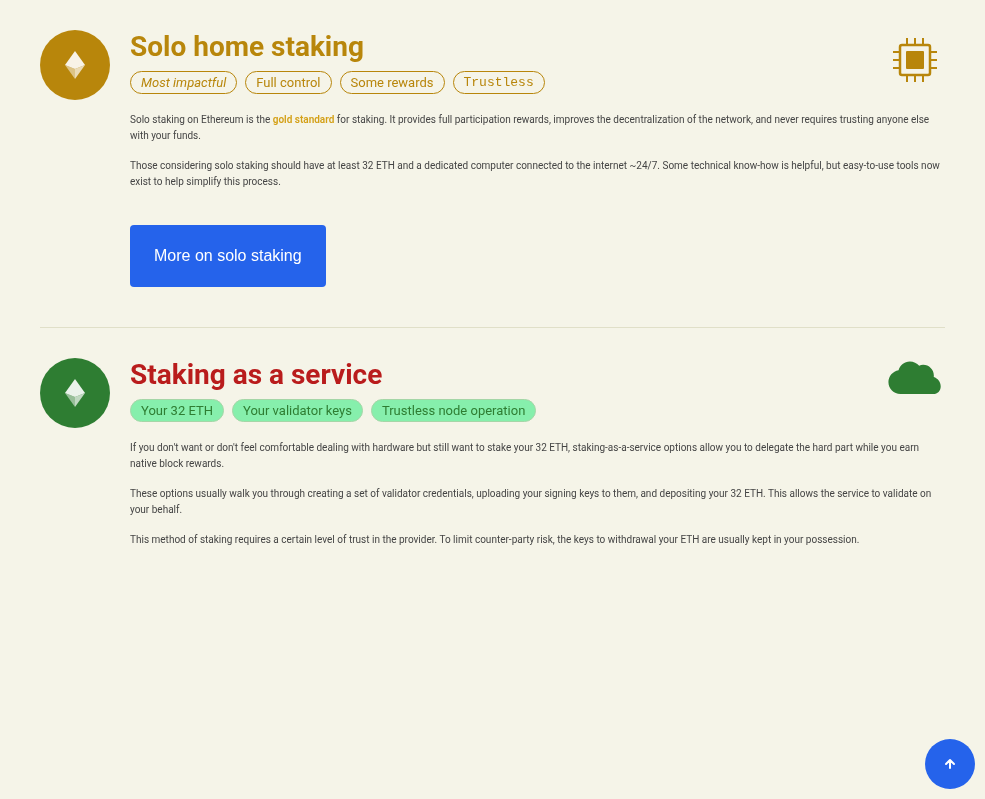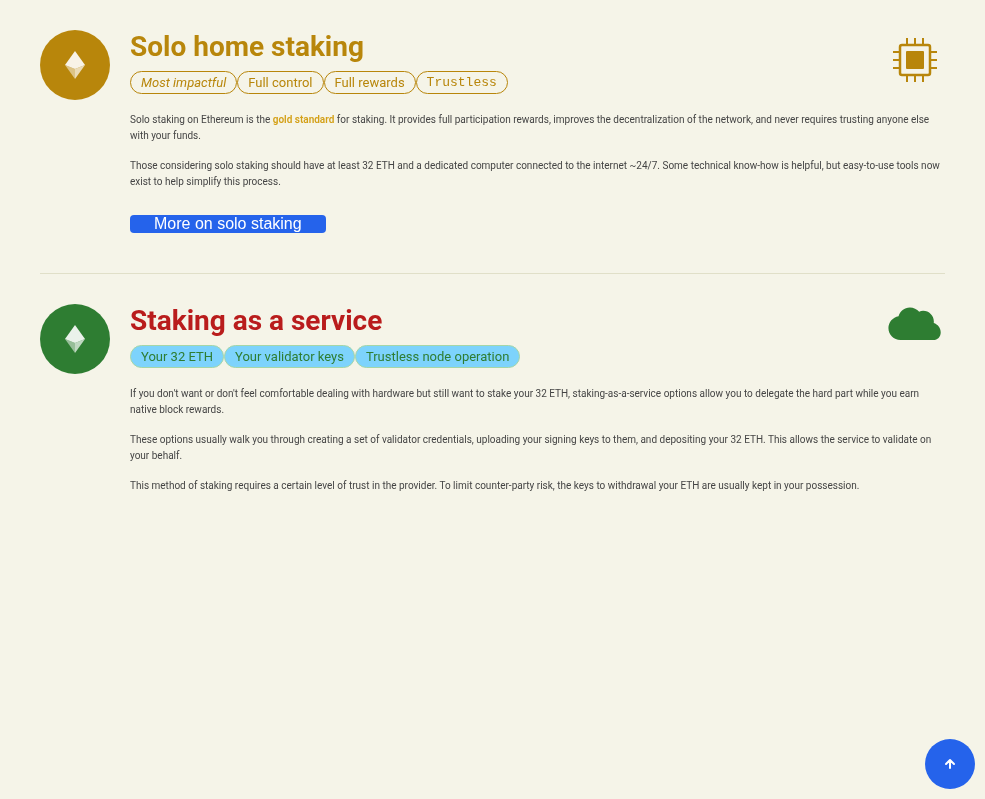--- a/index.html
+++ b/index.html
@@ -61,39 +61,40 @@
     .section-title-solo {
       color: #b8860b;
     }
 
     .section-title-service {
       color: #b91c1c;
     }
 
     .tags {
       display: flex;
+      gap: 8px;
       flex-wrap: wrap;
     }
 
     .tag {
       padding: 3px 10px;
       border-radius: 12px;
       font-size: 13px;
       font-style: italic;
       border: 1px solid;
     }
 
     .tag-solo {
       background-color: transparent;
       border-color: #b8860b;
       color: #b8860b;
     }
 
     .tag-service {
-      background-color: #7dd3fc;
+      background-color: #86efac;
       border-color: #a5d6a7;
       color: #2e7d32;
       font-style: normal;
     }
 
     .section-content {
       margin-left: 90px;
       margin-top: 10px;
     }
 
@@ -107,27 +108,27 @@
     .gold-link {
       color: #d4a017;
       font-weight: 600;
       text-decoration: none;
     }
 
     .cta-button {
       display: inline-block;
       background-color: #2563eb;
       color: white;
-      padding: 0 24px;
+      padding: 22px 24px;
       border-radius: 4px;
       font-size: 16px;
       font-weight: 500;
       cursor: pointer;
       border: none;
-      margin-top: 11px;
+      margin-top: 21px;
       text-decoration: none;
     }
 
     
     .corner-icon-cpu {
       position: absolute;
       top: 0;
       right: 0;
     }
 
@@ -207,21 +208,21 @@
           <polygon points="18,4 28,18 18,22 8,18" fill="white" opacity="0.9"></polygon>
           <polygon points="18,22 28,18 18,32" fill="white" opacity="0.7"></polygon>
           <polygon points="18,22 8,18 18,32" fill="white" opacity="0.5"></polygon>
         </svg>
       </div>
       <div>
         <h2 class="section-title section-title-solo">Solo home staking</h2>
         <div class="tags">
           <span class="tag tag-solo">Most impactful</span>
           <span class="tag tag-solo" style="font-style:normal;">Full control</span>
-          <span class="tag tag-solo" style="font-style:normal;">Full rewards</span>
+          <span class="tag tag-solo" style="font-style:normal;">Some rewards</span>
           <span class="tag tag-solo" style="font-style:normal;font-family:Liberation Mono, monospace;">Trustless</span>
         </div>
       </div>
     </div>
 
     <div class="section-content">
       <p>
         <span>Solo staking on Ethereum is the </span><a class="gold-link">gold standard</a><span> for staking. It provides full participation rewards, improves the decentralization of the network, and never requires trusting anyone else with your funds.</span>
       </p>
       <p>Those considering solo staking should have at least 32 ETH and a dedicated computer connected to the internet ~24/7. Some technical know-how is helpful, but easy-to-use tools now exist to help simplify this process.</p>

